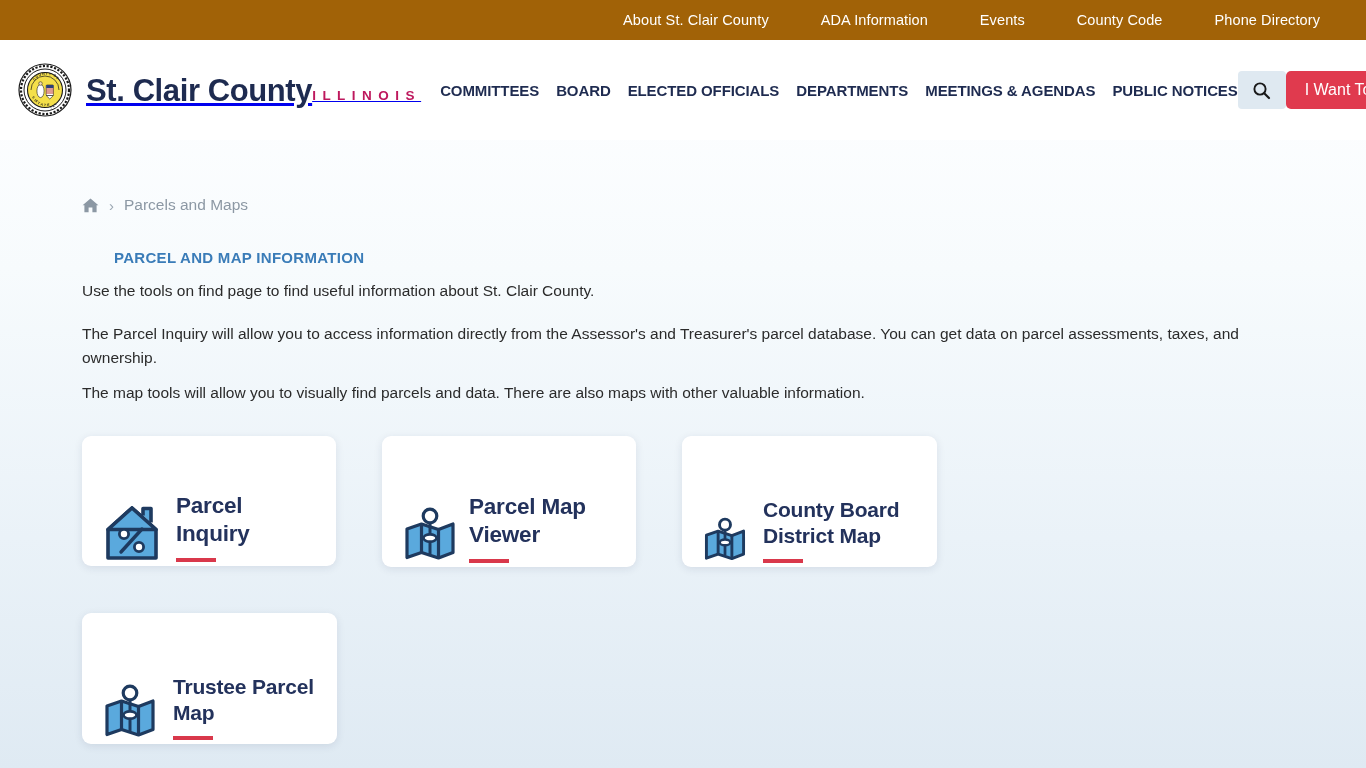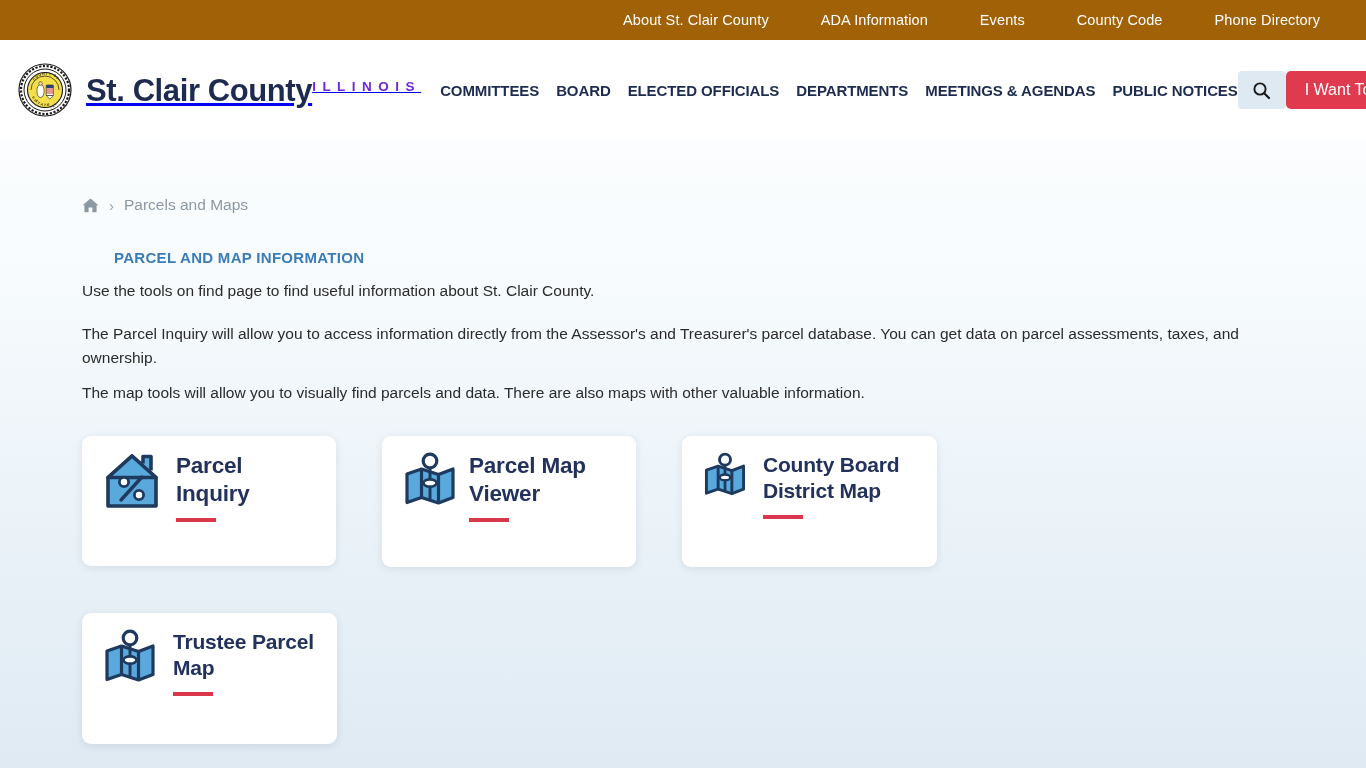--- a/index.html
+++ b/index.html
@@ -53,23 +53,23 @@
   .brand-title {
     font-size: 31px;
     font-weight: bold;
     color: #1e2b50;
     letter-spacing: -0.4px;
     white-space: nowrap;
   }
   .brand-sub {
     font-size: 13.5px;
     font-weight: bold;
-    color: #6d28d9;
+    color: #be185d;
     letter-spacing: 6.5px;
-    margin-top: 5px;
+    margin-top: 14px;
   }
 
   .mainnav {
     display: flex;
     align-items: center;
     gap: 17px;
     margin-left: 19px;
     flex: 1 1 auto;
   }
   .nav-link {
@@ -145,24 +145,24 @@
     flex-wrap: wrap;
     gap: 46px 46px;
     margin-top: 31px;
     width: 900px;
   }
   .card {
     background: #ffffff;
     border-radius: 9px;
     box-shadow: 0 2px 9px rgba(30,43,80,0.10);
     display: flex;
-    align-items: flex-start;
+    align-items: flex-end;
     cursor: pointer;
     text-decoration: none;
-    padding: 16px 22px;
+    padding: 4px 22px;
   }
   .card.size-a { width: 254px; height: 130px; gap: 16px; }
   .card.size-b { width: 254px; height: 131px; gap: 13px; }
   .card.wide   { width: 255px; height: 131px; gap: 17px; }
   .card-icon { flex: 0 0 auto; display: block; }
   .card-body { display: flex; flex-direction: column; }
   .card-title {
     color: #23325c;
     font-size: 22.5px;
     font-weight: bold;

